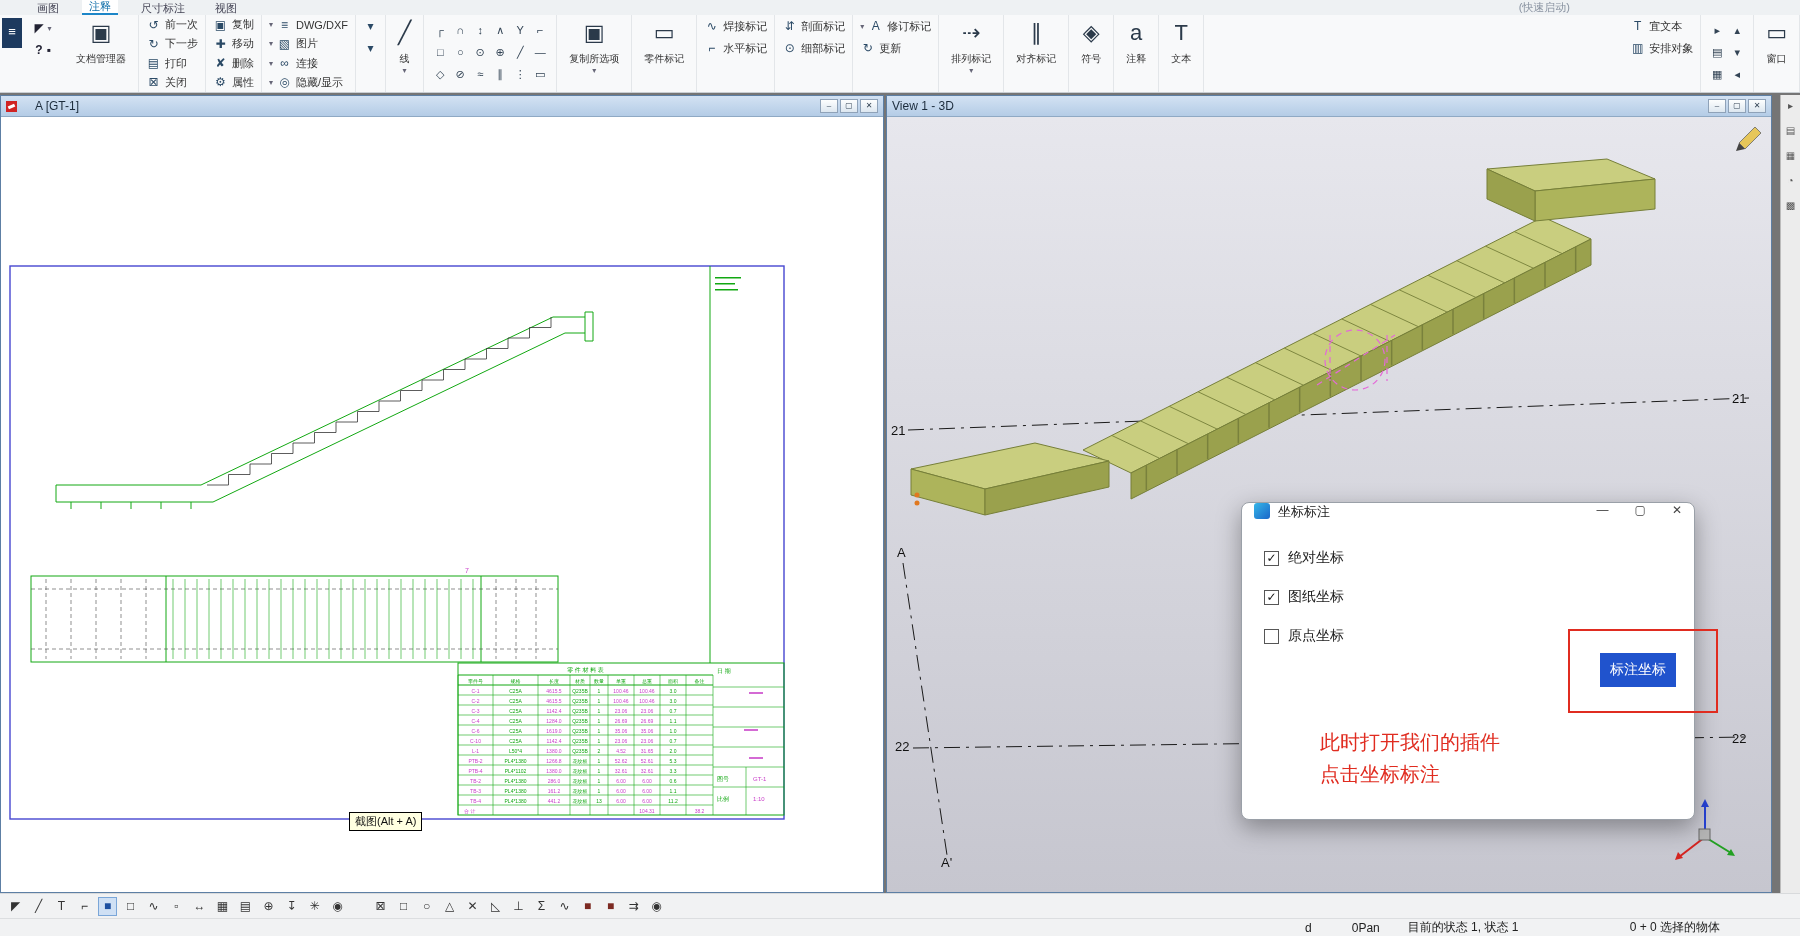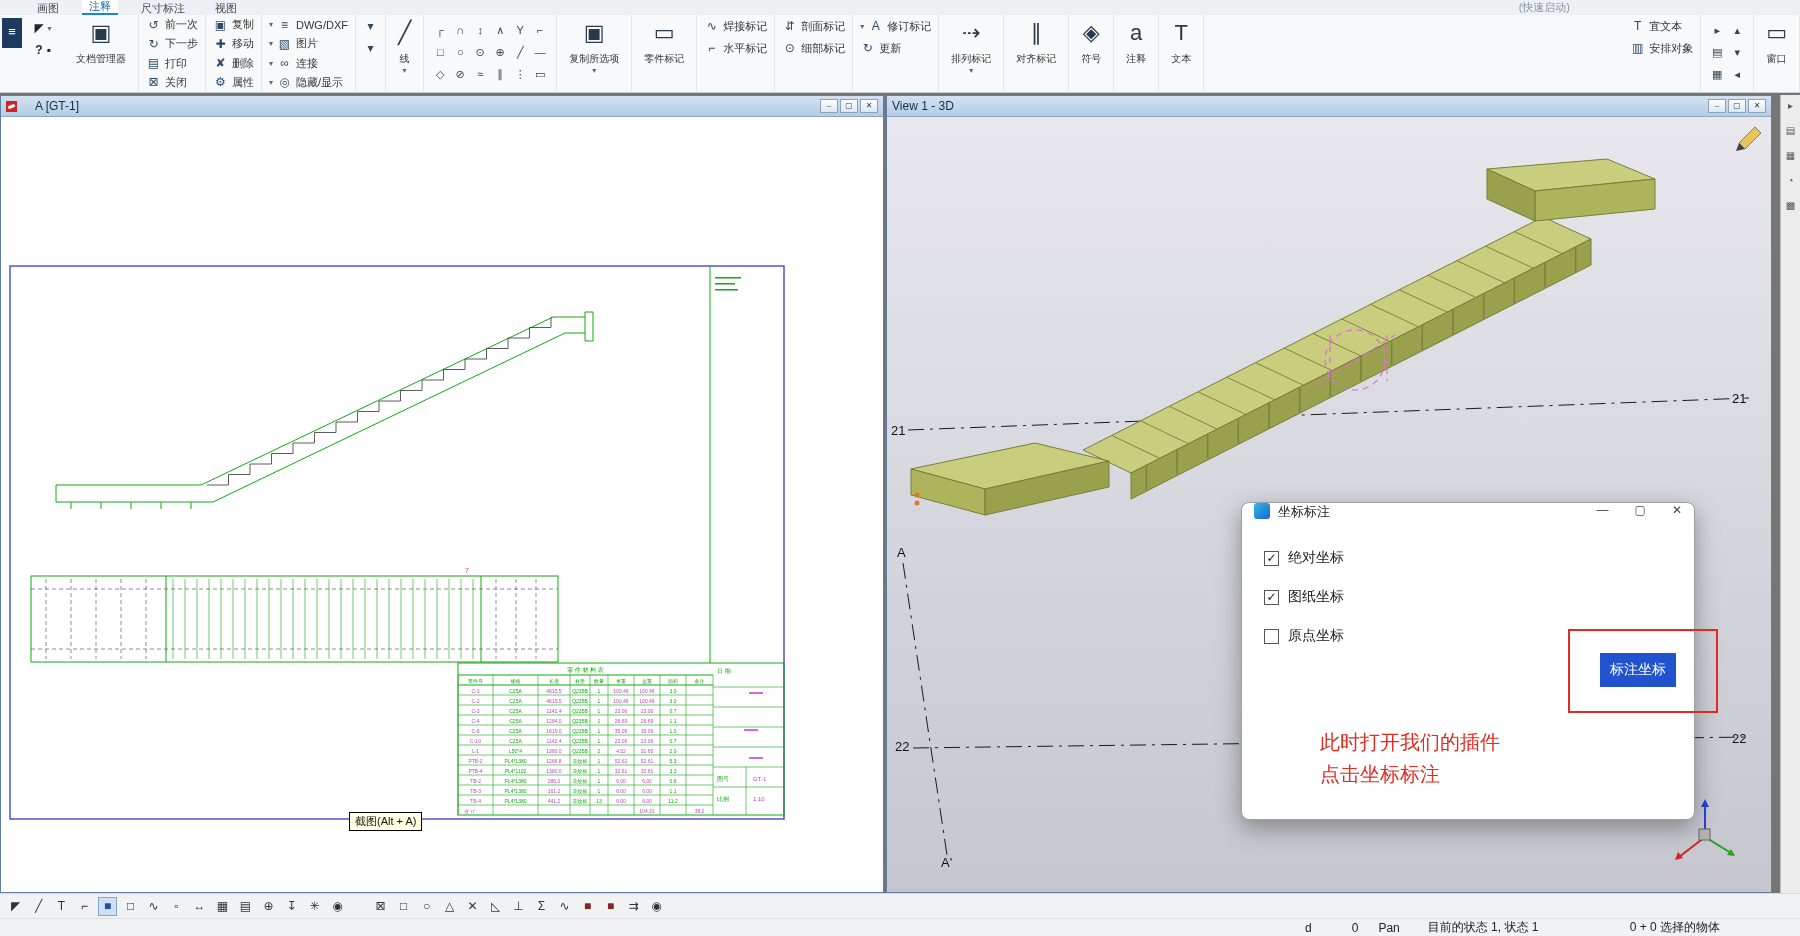--- a/index.html
+++ b/index.html
@@ -75,21 +75,21 @@
 .hint{position:absolute;color:#e02c20;font-size:20px;white-space:nowrap}
 
 
 .rail{position:absolute;left:1780px;top:95px;width:20px;height:798px;background:#ececec;border-left:1px solid #bbb;display:flex;flex-direction:column;align-items:center;gap:14px;padding-top:5px;font-size:10px;color:#555}
 .btoolbar{position:absolute;left:0;top:893px;width:1800px;height:25px;background:#f1f2f3;display:flex;align-items:center;padding-left:6px;gap:4px;border-top:1px solid #d8dadc}
 .bicon{width:19px;height:19px;border:1px solid transparent;font-size:12px;line-height:17px;text-align:center;color:#333;cursor:default}
 .bicon.active{background:#cfe0f4;border-color:#7aa6d8;color:#1c4fa0}
 .bicon.dark{color:#7c2a22}
 .bicon.gap{margin-left:20px}
 .statusbar{position:absolute;left:0;top:918px;width:1800px;height:18px;background:#f1f2f3;border-top:1px solid #dcdee0;font-size:12px;color:#222;display:flex;align-items:center}
-.s1{margin-left:1305px}.s2{margin-left:40px}.s3{margin-left:20px}.s4{margin-left:28px}
+.s1{margin-left:1305px}.s2{margin-left:40px}.s3{margin-left:0}.s4{margin-left:28px}
 .st-right{margin-left:auto;margin-right:80px}
 </style>
 </head>
 <body>
 
 <div class="app">
 
   <div class="ribbon">
     <div class="tabs">
       <span class="tab">画图</span>

